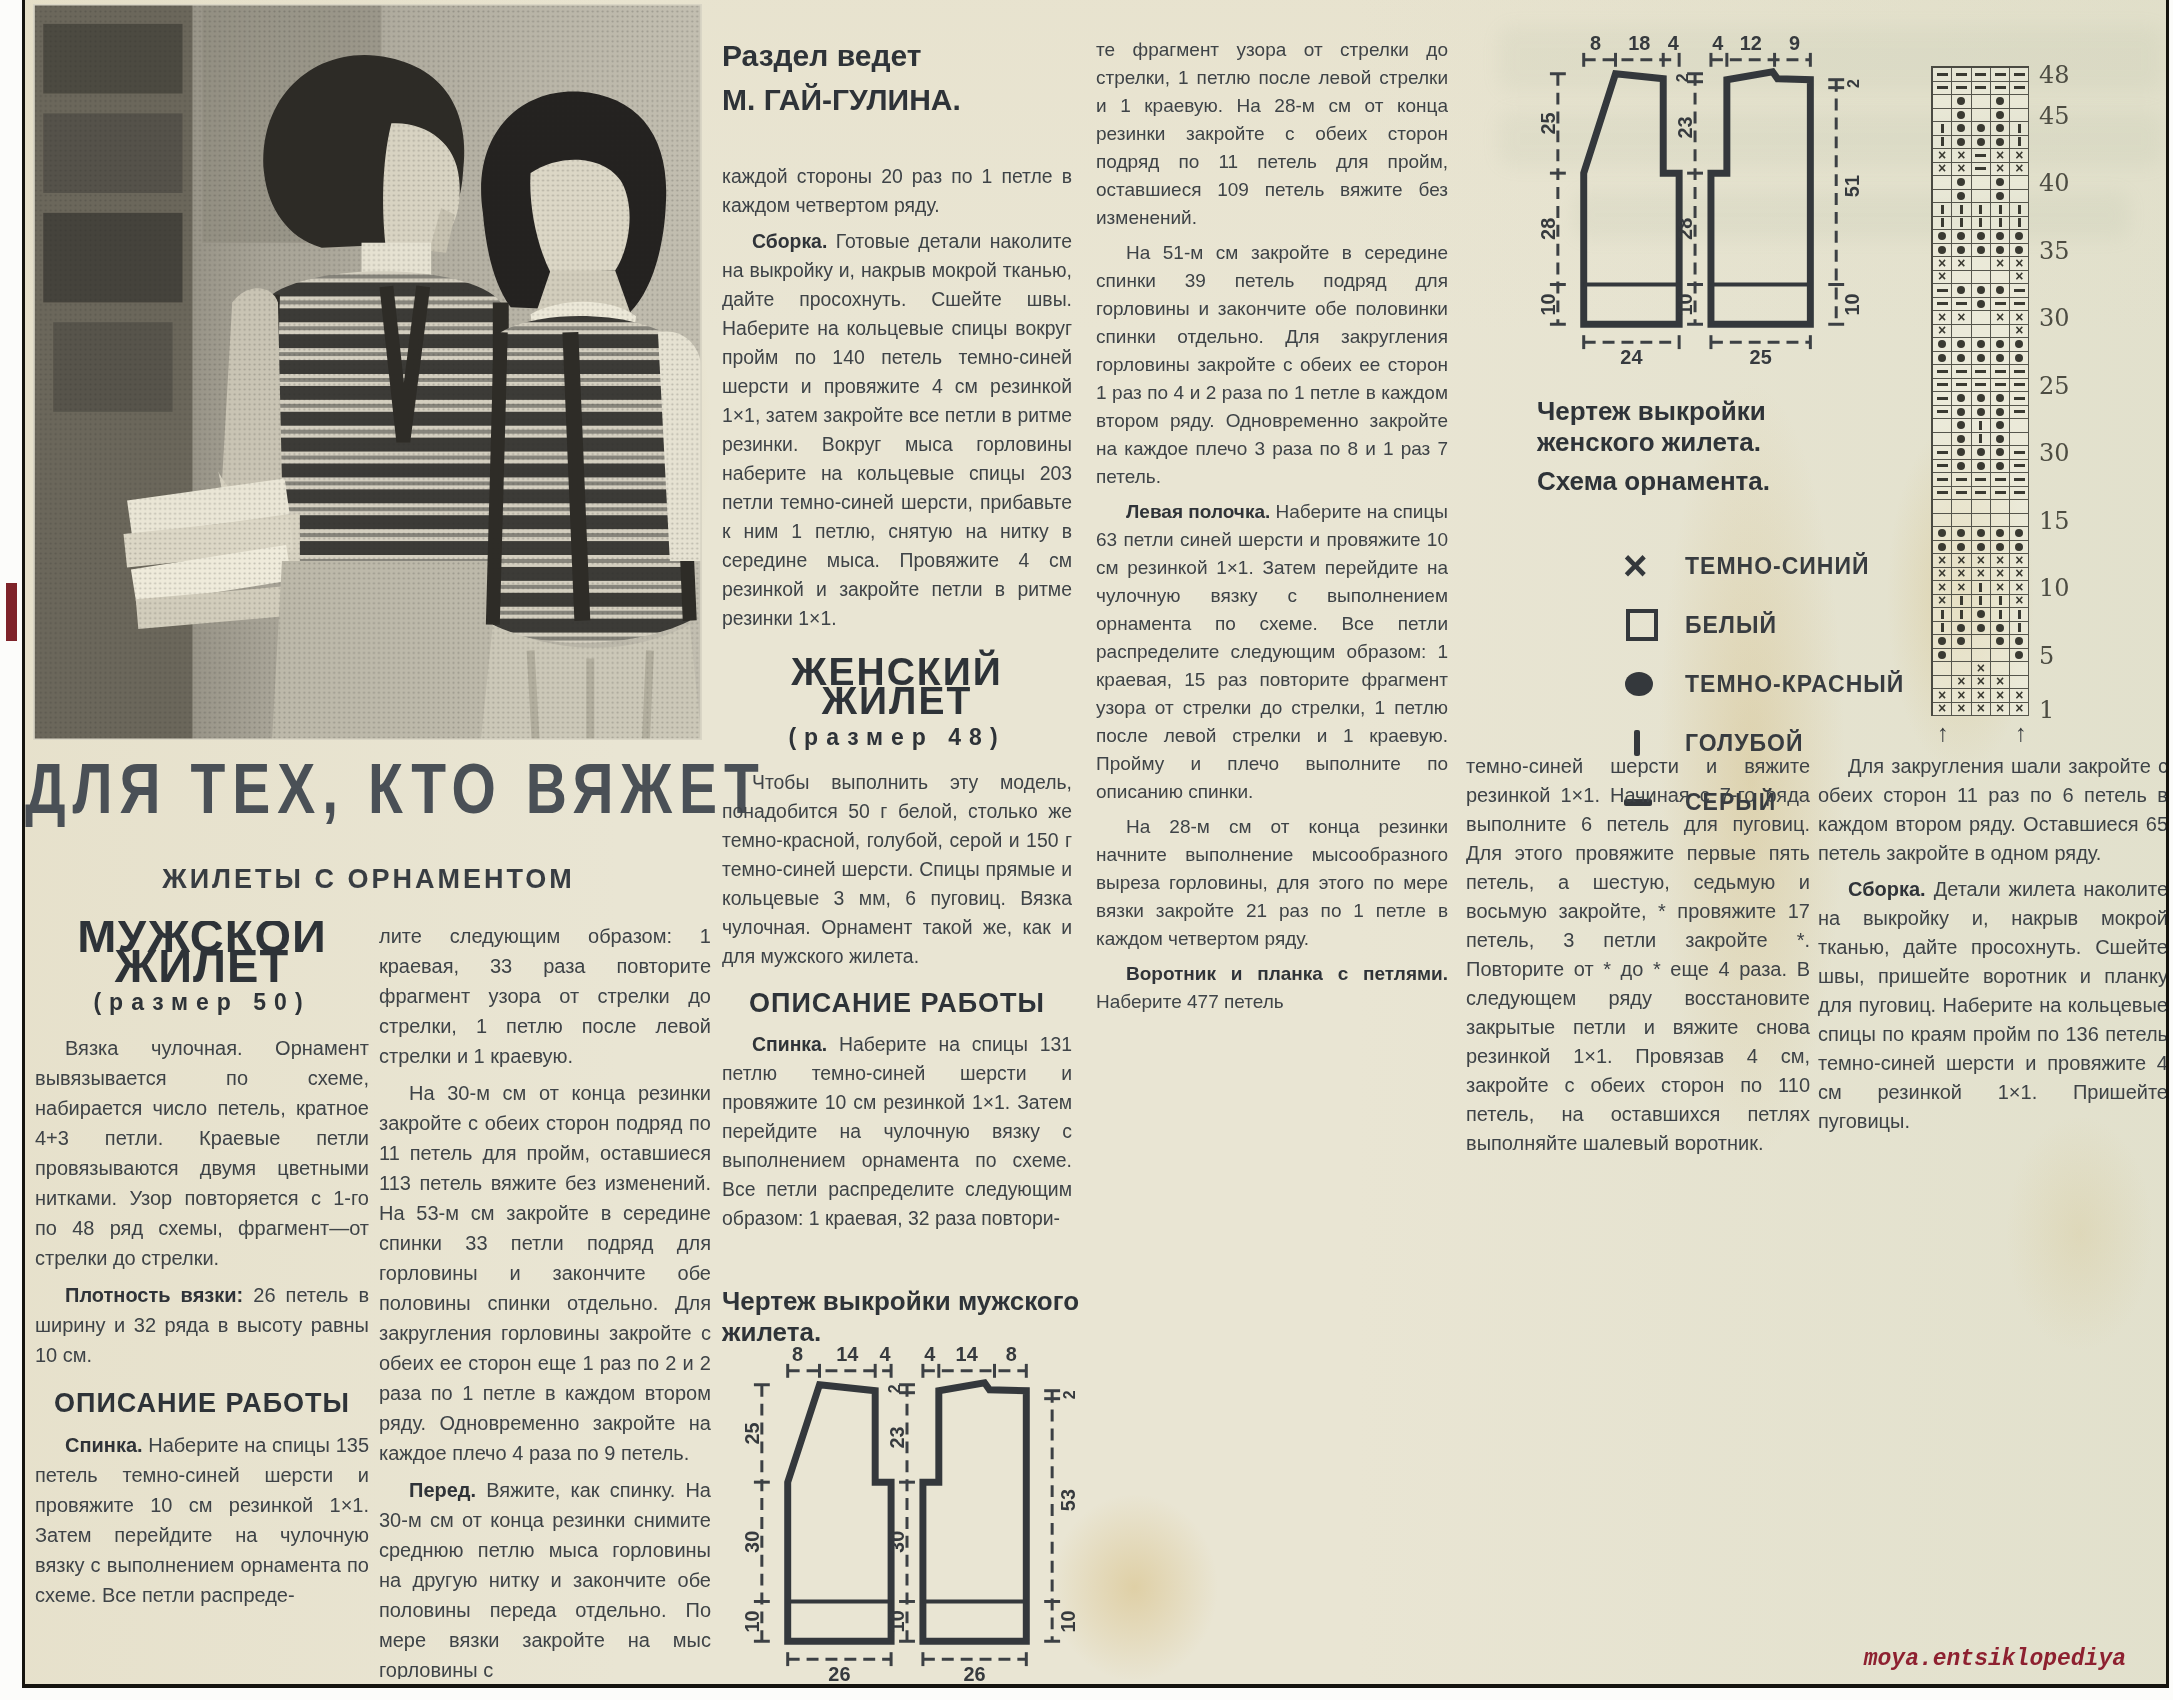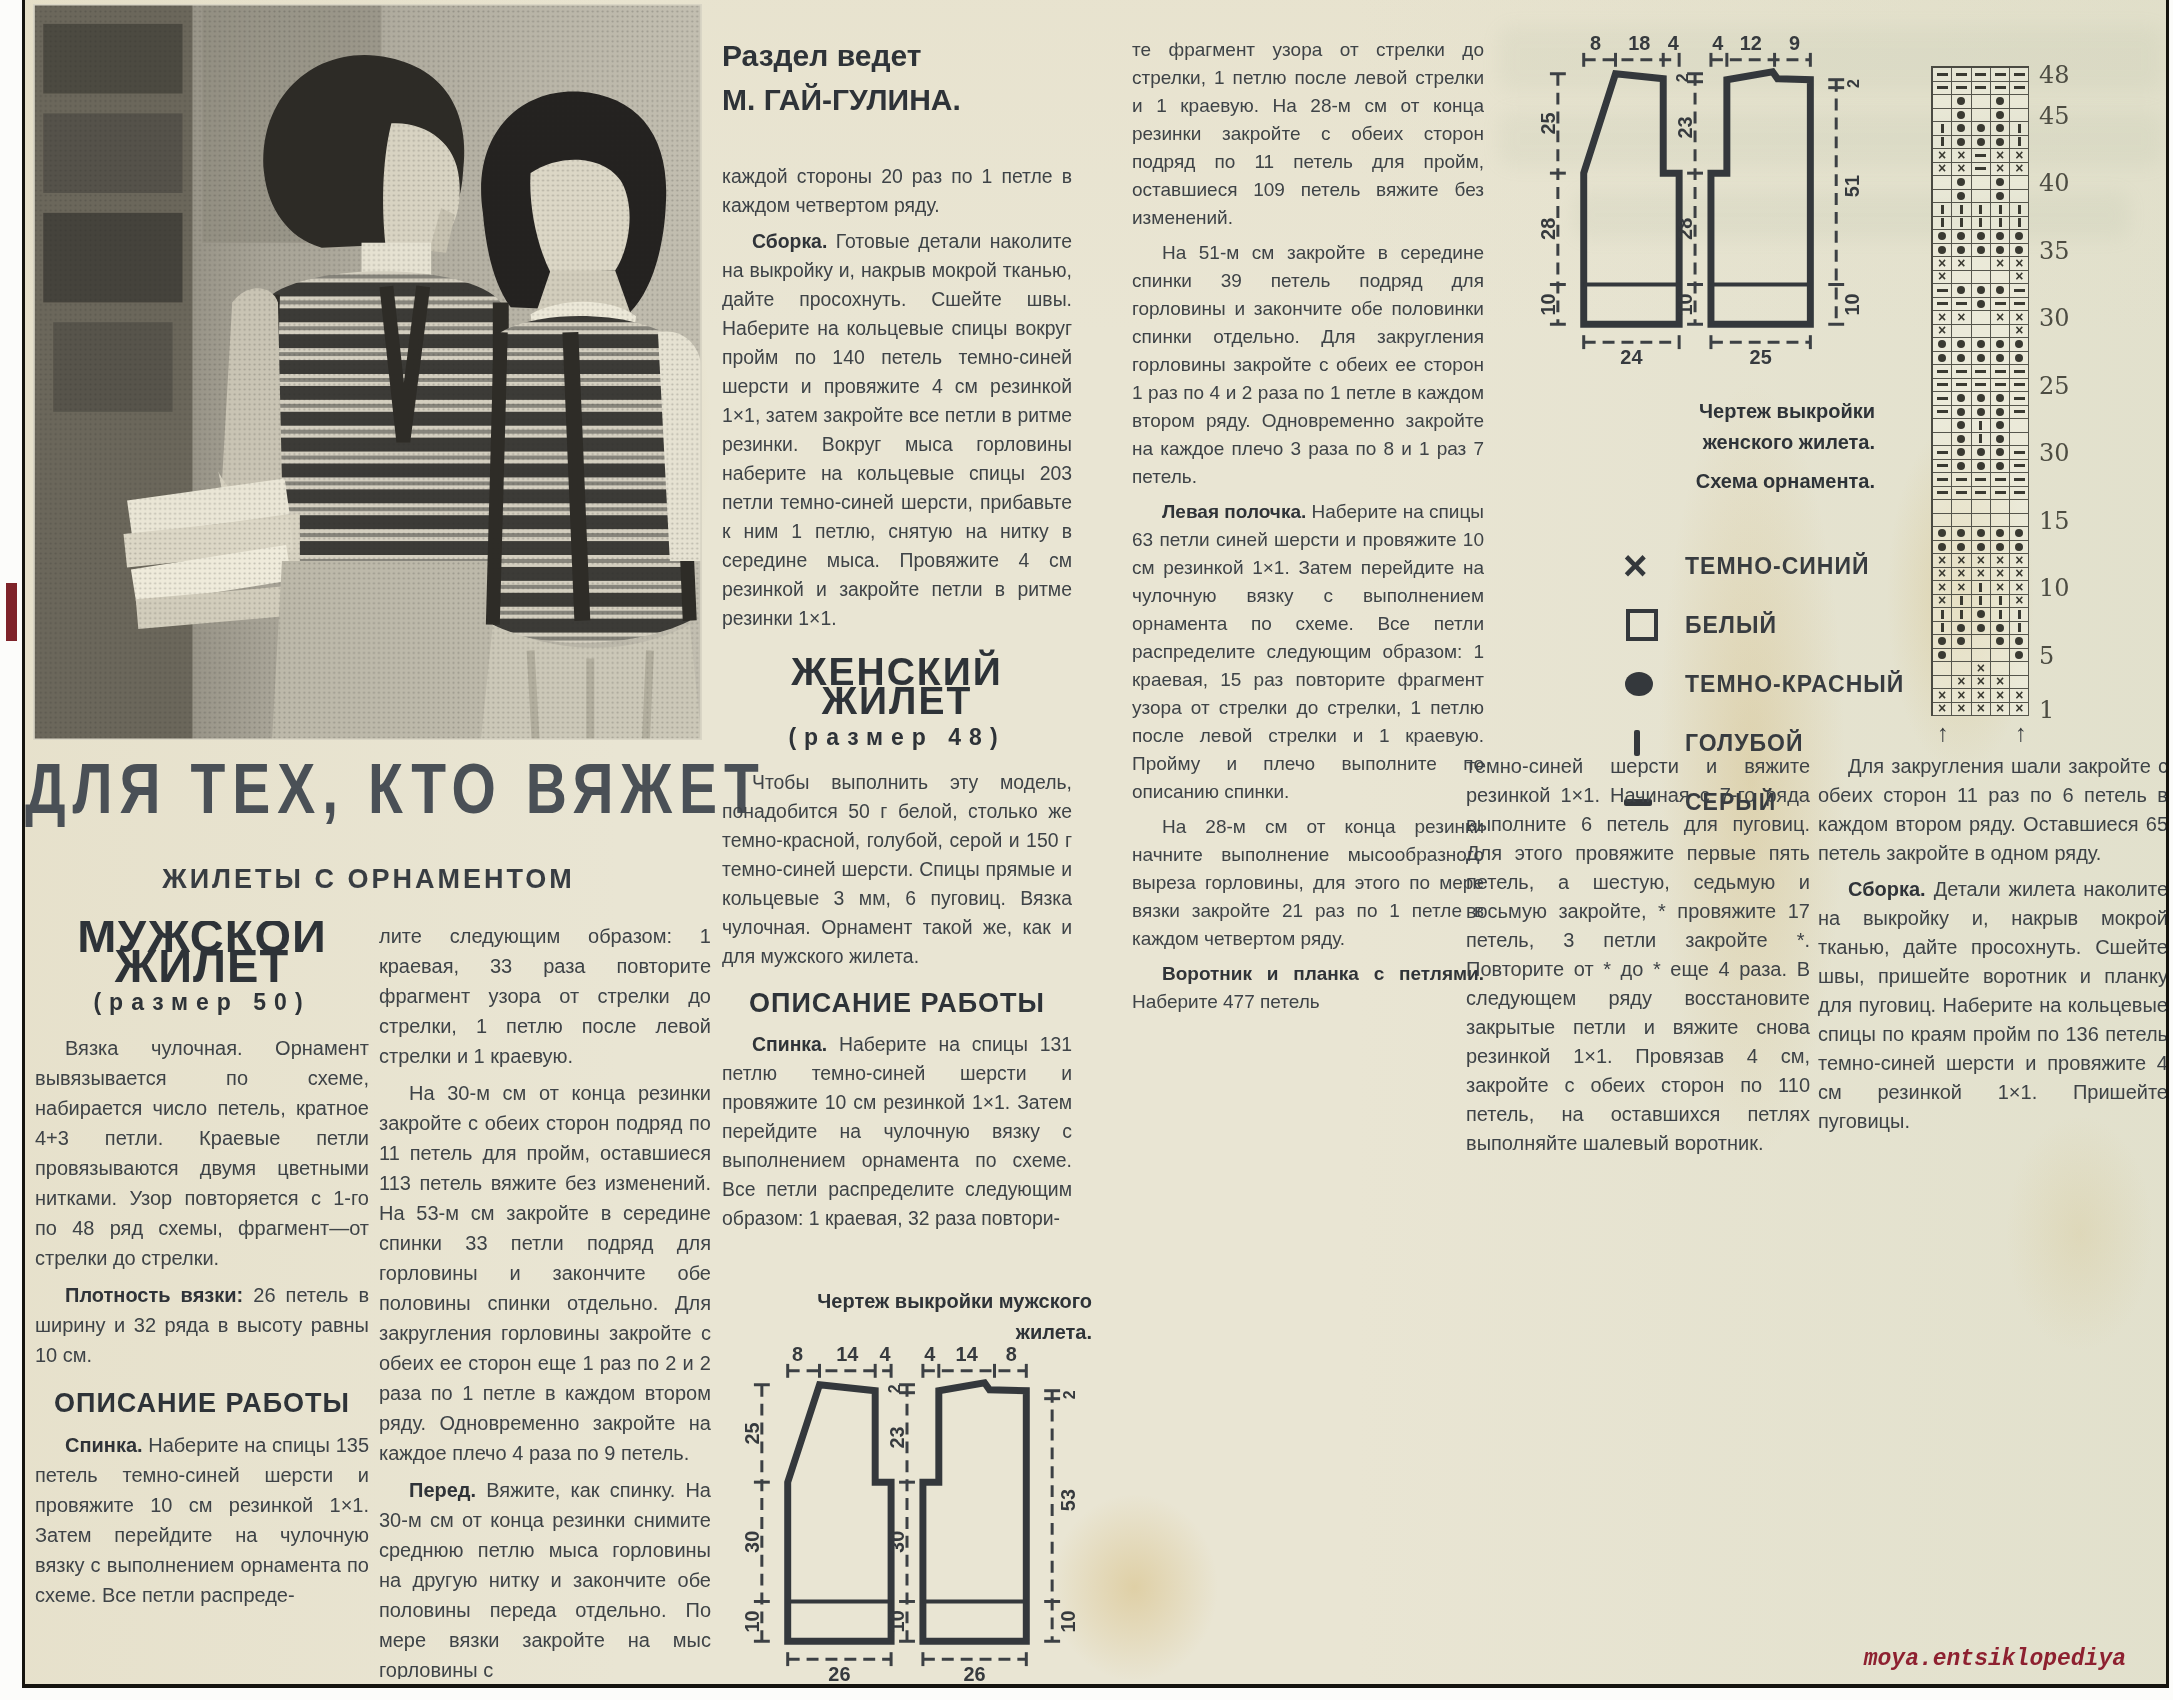--- a/index.html
+++ b/index.html
@@ -28,35 +28,35 @@
       font-size:27px;font-weight:bold;letter-spacing:3px;color:#383d42;}
 
   
   .col{position:absolute;color:#3e4347;text-align:justify;overflow:hidden;}
   .col p{margin:0 0 7px 0;text-indent:30px;}
   .lead{font-weight:bold;color:#2f3338;}
   #col1,#col2{font-size:20px;line-height:30px;}
   #col1{left:10px;top:921px;width:334px;height:758px;}
   #col2{left:354px;top:921px;width:332px;height:758px;}
   #col3{left:697px;top:34px;width:350px;height:1242px;font-size:19.4px;line-height:29px;}
-  #col4{left:1071px;top:36px;width:352px;height:1146px;font-size:19px;line-height:28px;margin-left:36px;}
+  #col4{left:1071px;top:36px;width:352px;height:1146px;font-size:19px;line-height:28px;}
   #col5{left:1441px;top:752px;width:344px;height:436px;font-size:20px;line-height:29px;}
   #col6{left:1793px;top:752px;width:350px;height:436px;font-size:20px;line-height:29px;}
 
   .h-vest{font-weight:bold;text-align:center;color:#2e3338;text-indent:0 !important;}
   .h-men{font-size:47px;letter-spacing:1px;margin:0 0 6px 0 !important;}
   .h-size{font-size:23px;letter-spacing:8px;margin:0 0 16px 0 !important;}
   .h-desc{font-size:27px;letter-spacing:1px;margin:18px 0 12px 0 !important;}
   .h-women{font-size:39px;letter-spacing:2px;margin:24px 0 8px 0 !important;}
   .section-lead{font-size:30px;font-weight:bold;color:#2e3338;line-height:44px;
       margin:0 0 40px 0 !important;text-align:left;text-indent:0 !important;}
 
   
-  .diagram-caption{position:absolute;text-align:right;font-weight:bold;color:#2e3338;
-      font-size:20px;line-height:31px;}
+  .diagram-caption{position:absolute;text-align:left;font-weight:bold;color:#2e3338;
+      font-size:26px;line-height:31px;}
 
   
   .shape{fill:none;stroke:#34383c;stroke-width:7;stroke-linejoin:miter;}
   .innerline{fill:none;stroke:#34383c;stroke-width:4;}
   .mline{stroke:#3c4044;stroke-width:3;stroke-dasharray:12 7;fill:none;}
   .tick{stroke:#3c4044;stroke-width:3;}
   .mnum{font:bold 20px "Liberation Sans",sans-serif;fill:#363a3e;}
   .mnum-s{font:bold 16px "Liberation Sans",sans-serif;fill:#363a3e;}
 
   

